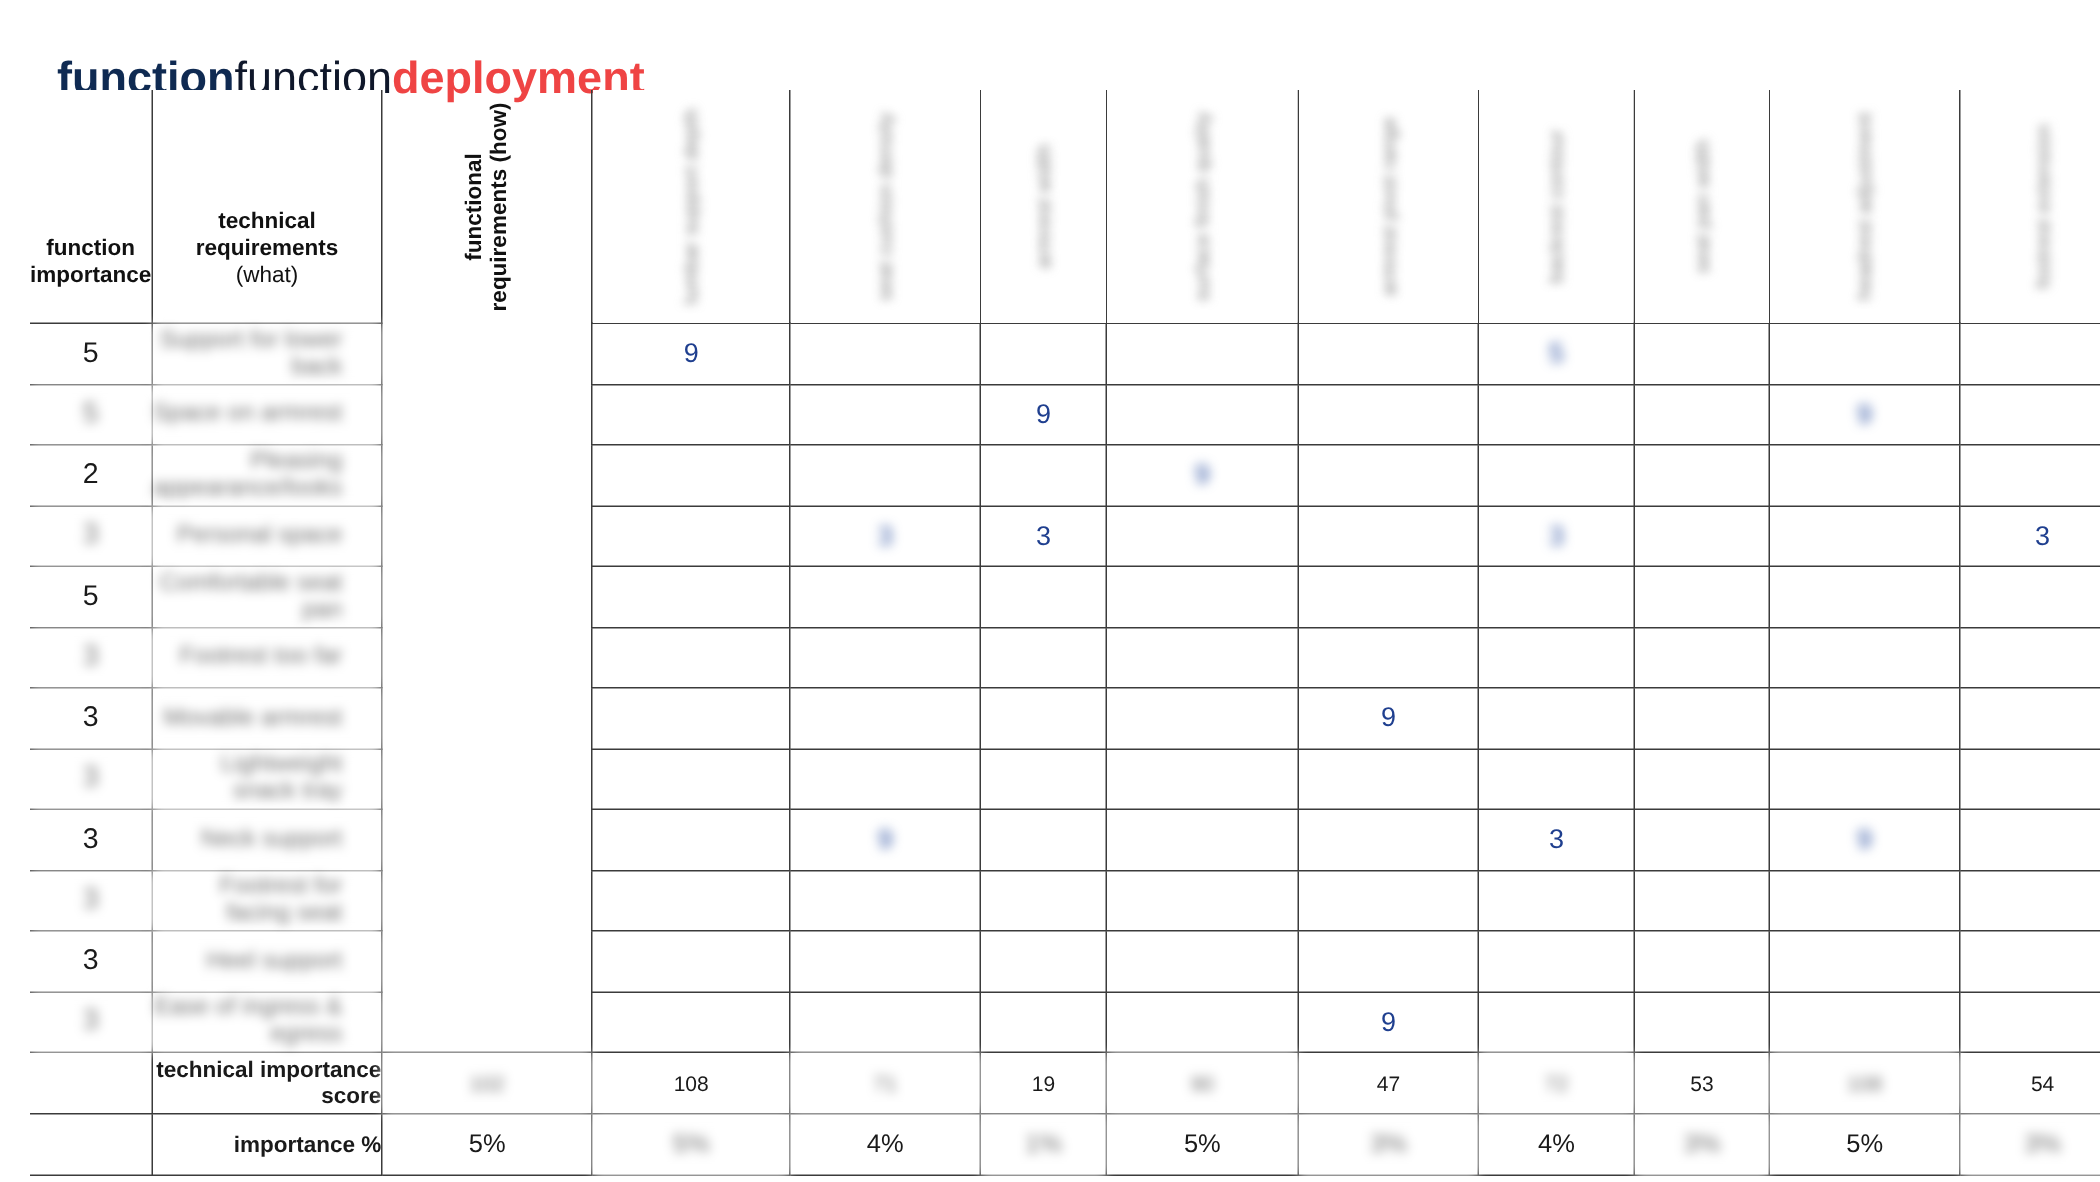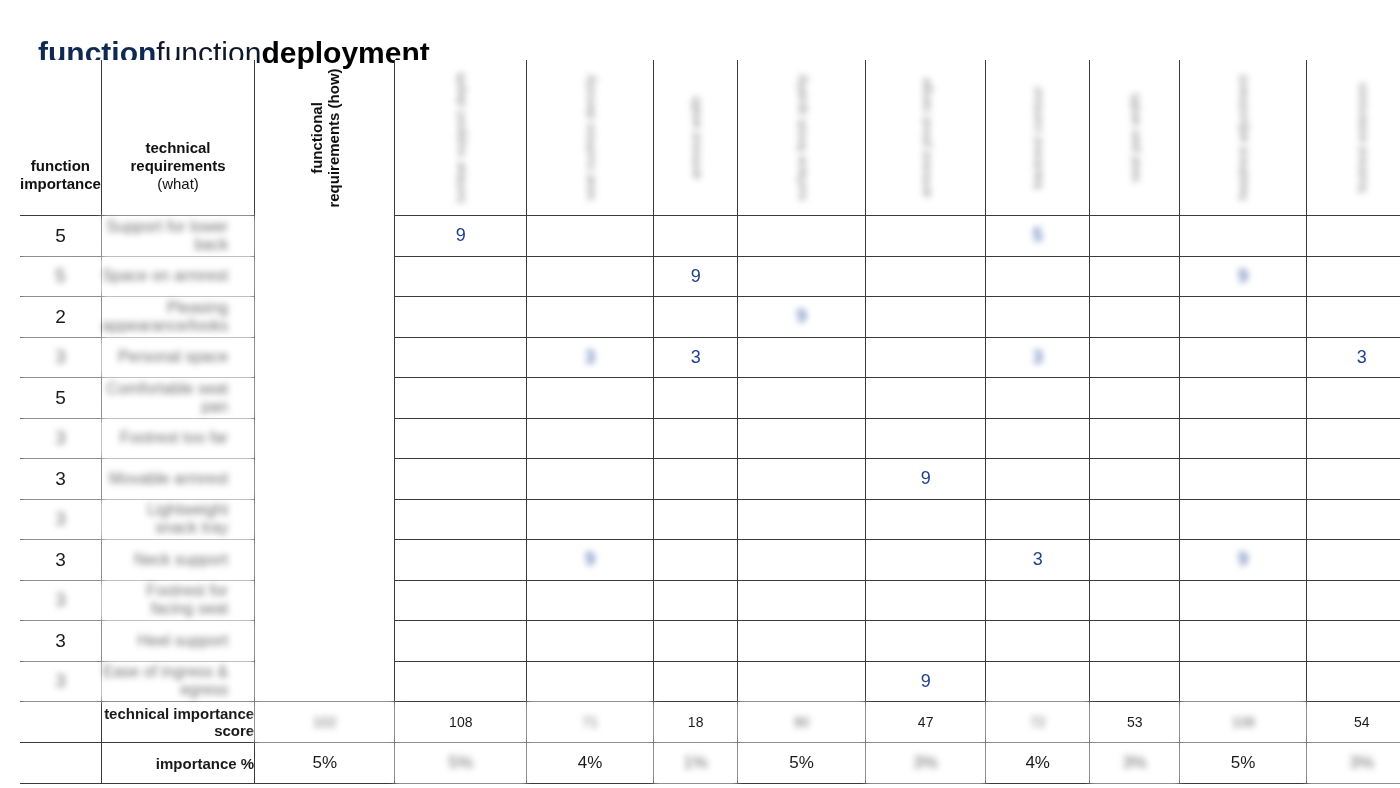--- a/index.html
+++ b/index.html
@@ -28,21 +28,21 @@
     top: 36px;
     width: 420px;
   }
   #title-line {
     font-size: 30px;
     line-height: 34px;
     white-space: nowrap;
   }
   #title-line .t1 { font-weight: bold; color: #0f2a52; }
   #title-line .t2 { font-weight: normal; color: #0f172a; }
-  #title-line .t3 { font-weight: bold; color: #000000; }
+  #title-line .t3 { font-weight: bold; color: #ef4444; }
   #title-sub {
     font-size: 17px;
     font-weight: bold;
     color: #16304f;
     margin-top: 2px;
   }
 
   
   table {
     position: absolute;
@@ -390,21 +390,21 @@
         </tr>
       </tbody>
 
     <tbody id="footer-rows">
         <tr class="foot-row">
           <td class="nb-left"></td>
           <td class="foot-label">technical importance score</td>
           <td class="foot-val blur">102</td>
           <td class="foot-val">108</td>
           <td class="foot-val blur">71</td>
-          <td class="foot-val">18</td>
+          <td class="foot-val">19</td>
           <td class="foot-val blur">90</td>
           <td class="foot-val">47</td>
           <td class="foot-val blur">72</td>
           <td class="foot-val">53</td>
           <td class="foot-val blur">108</td>
           <td class="foot-val">54</td>
         </tr>
         <tr class="foot-row">
           <td class="nb-left"></td>
           <td class="foot-label">importance %</td>

